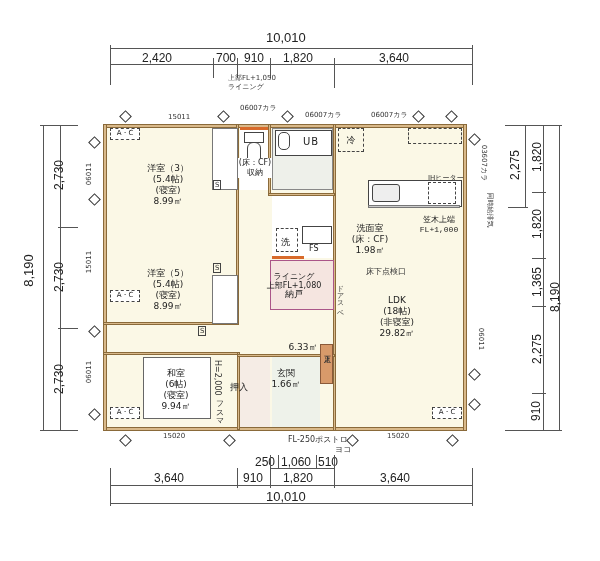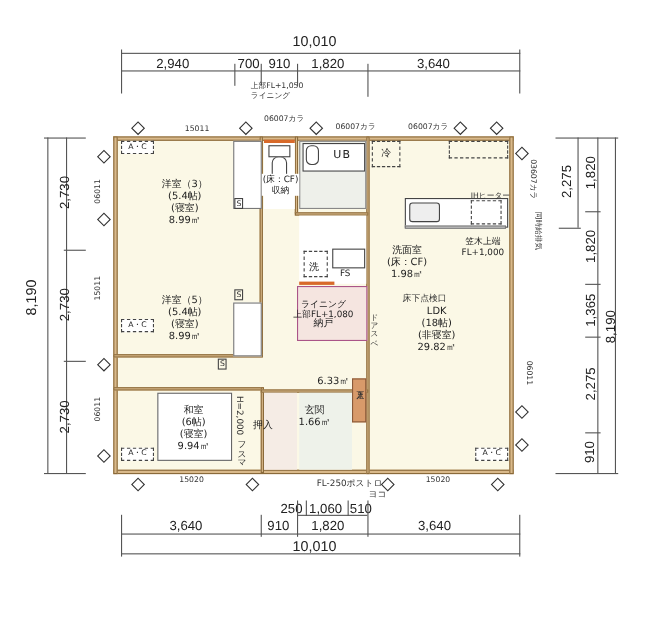--- a/index.html
+++ b/index.html
@@ -22,21 +22,21 @@
 
 <div class="hl" style="left:110px;top:48px;width:363px;"></div>
 <div class="dim" style="left:266px;top:30px;font-size:13px;">10,010</div>
 <div class="hl" style="left:110px;top:64px;width:363px;"></div>
 <div class="vl" style="left:110px;top:45px;height:40px;"></div>
 <div class="vl" style="left:213px;top:58px;height:20px;"></div>
 <div class="vl" style="left:237px;top:58px;height:20px;"></div>
 <div class="vl" style="left:270px;top:58px;height:20px;"></div>
 <div class="vl" style="left:334px;top:58px;height:30px;"></div>
 <div class="vl" style="left:472px;top:45px;height:40px;"></div>
-<div class="dim" style="left:142px;top:51px;">2,940</div>
+<div class="dim" style="left:142px;top:51px;">2,420</div>
 <div class="dim" style="left:216px;top:51px;">700</div>
 <div class="dim" style="left:244px;top:51px;">910</div>
 <div class="dim" style="left:283px;top:51px;">1,820</div>
 <div class="dim" style="left:379px;top:51px;">3,640</div>
 <div class="small" style="left:228px;top:73px;">上部FL+1,050</div>
 <div class="small" style="left:228px;top:82px;">ライニング</div>
 
 <div class="vl" style="left:43px;top:125px;height:305px;"></div>
 <div class="vl" style="left:60px;top:125px;height:305px;"></div>
 <div class="hl" style="left:40px;top:125px;width:38px;"></div>
@@ -199,38 +199,38 @@
 <div class="room" style="left:340px;top:223px;width:60px;">
   <div>洗面室</div>
   <div>(床：CF)</div>
   <div>1.98㎡</div>
 </div>
 <div class="room" style="left:266px;top:272px;width:56px;font-size:8px;line-height:9px;">
   <div>ライニング</div>
   <div>上部FL+1,080</div>
   <div style="font-size:9px;">納戸</div>
 </div>
-<div class="room" style="left:362px;top:278px;width:70px;text-align:center;">
+<div class="room" style="left:362px;top:295px;width:70px;text-align:center;">
   <div>LDK</div>
   <div>(18帖)</div>
   <div>(非寝室)</div>
   <div>29.82㎡</div>
 </div>
 <div class="room" style="left:283px;top:342px;width:40px;">
   <div>6.33㎡</div>
 </div>
 <div class="room" style="left:266px;top:368px;width:40px;">
   <div>玄関</div>
   <div>1.66㎡</div>
 </div>
 <div class="room" style="left:225px;top:382px;width:28px;">
   <div>押入</div>
 </div>
 
-<div class="room" style="left:413px;top:215px;width:52px;font-size:8px;line-height:10px;">
+<div class="room" style="left:413px;top:215px;width:52px;font-size:8px;line-height:10px;font-family:Liberation Mono, monospace;">
   <div>笠木上端</div>
   <div>FL+1,000</div>
 </div>
 <div class="small" style="left:366px;top:266px;font-size:8px;">床下点検口</div>
 <div class="small" style="left:213px;top:395px;writing-mode:vertical-rl;font-size:8px;">フスマ</div>
 <div class="small" style="left:213px;top:360px;writing-mode:vertical-rl;font-size:8px;">H=2,000</div>
 <div class="small" style="left:288px;top:434px;font-size:8px;">FL-250ポストロ</div>
 <div class="small" style="left:335px;top:444px;font-size:8px;">ヨコ</div>
 <div class="small" style="left:335px;top:280px;writing-mode:vertical-rl;">ドアスベ</div>
 <div class="small" style="left:322px;top:350px;writing-mode:vertical-rl;">下足入</div>

